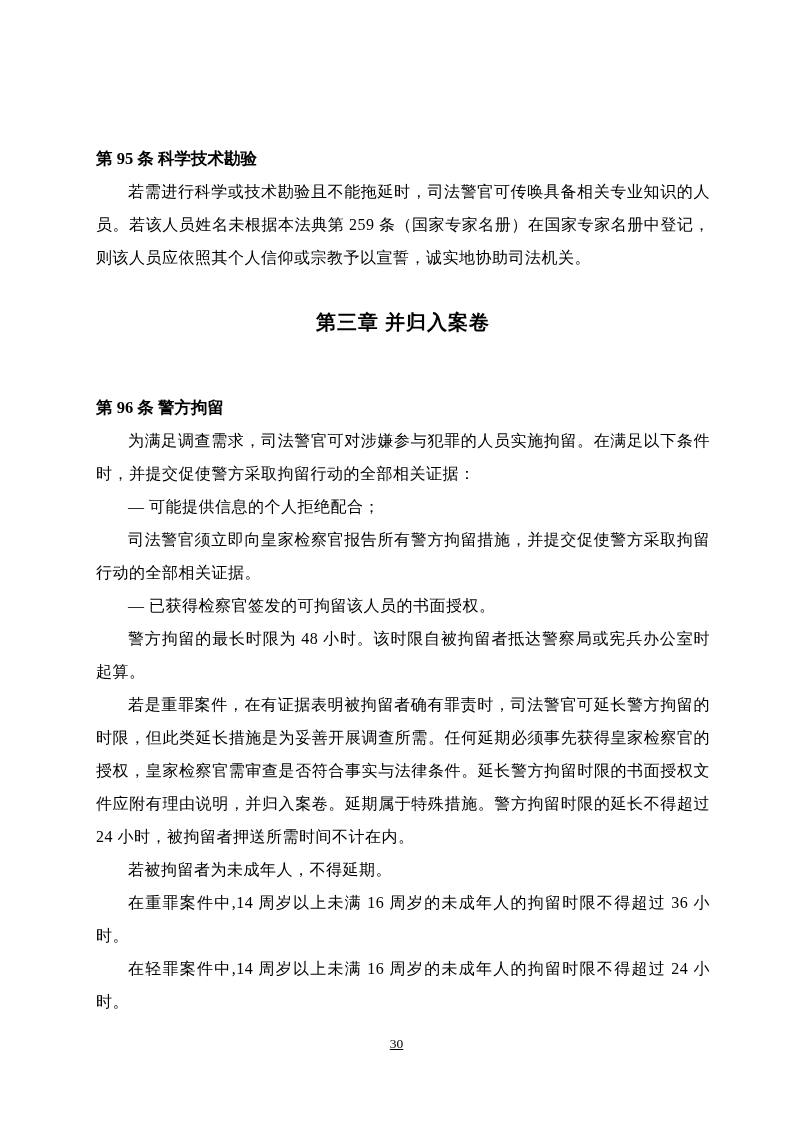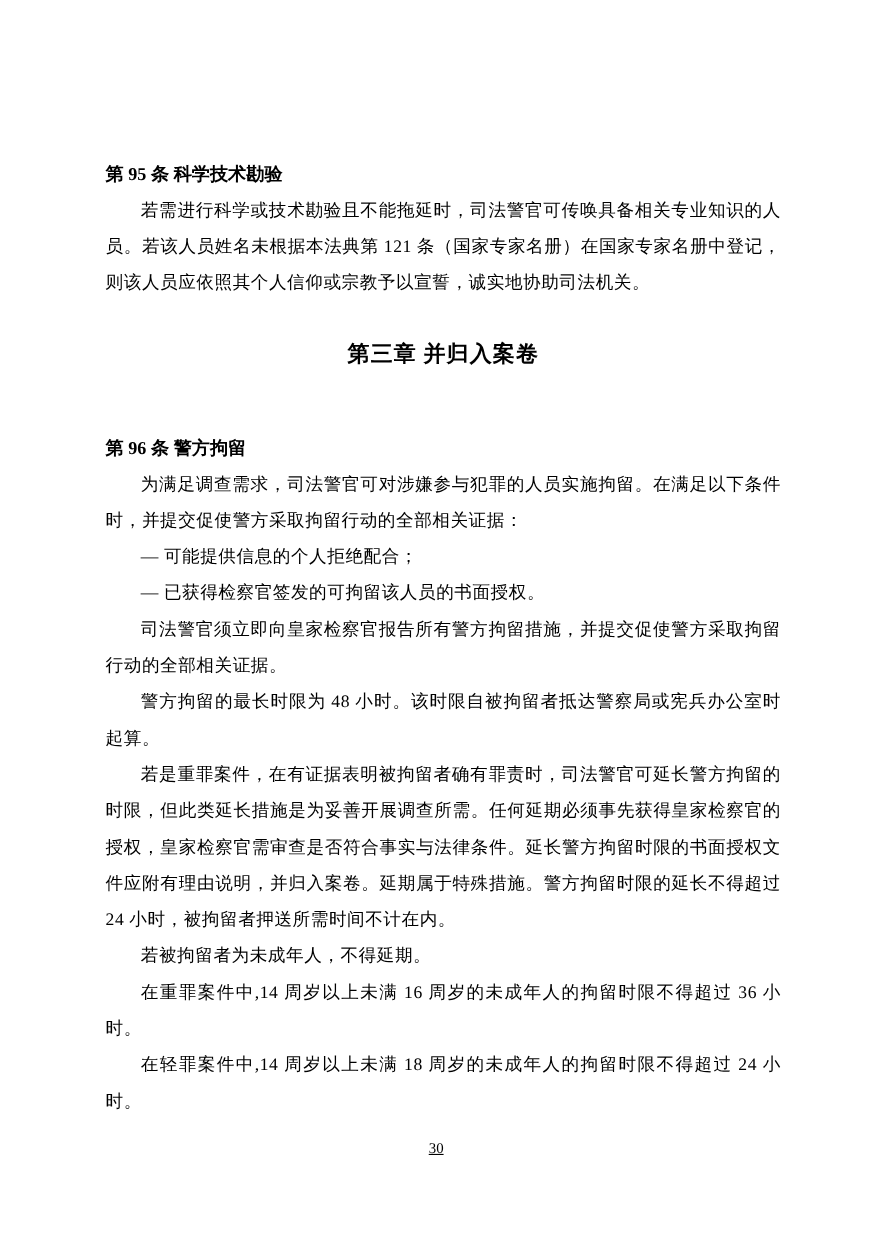--- a/index.html
+++ b/index.html
@@ -63,40 +63,40 @@
   }
 </style>
 </head>
 <body>
 
 <div class="page">
   <div class="content">
 
     <h2 class="art-heading">第 95 条 科学技术勘验</h2>
 
-    <p class="body-para">若需进行科学或技术勘验且不能拖延时，司法警官可传唤具备相关专业知识的人员。若该人员姓名未根据本法典第 121 条（国家专家名册）在国家专家名册中登记，则该人员应依照其个人信仰或宗教予以宣誓，诚实地协助司法机关。</p>
+    <p class="body-para">若需进行科学或技术勘验且不能拖延时，司法警官可传唤具备相关专业知识的人员。若该人员姓名未根据本法典第 259 条（国家专家名册）在国家专家名册中登记，则该人员应依照其个人信仰或宗教予以宣誓，诚实地协助司法机关。</p>
 
     <h1 class="chapter-heading">第三章 并归入案卷</h1>
 
     <h2 class="art-heading art-96">第 96 条 警方拘留</h2>
 
     <p class="body-para">为满足调查需求，司法警官可对涉嫌参与犯罪的人员实施拘留。在满足以下条件时，并提交促使警方采取拘留行动的全部相关证据：</p>
 
     <p class="body-para bullet">— 可能提供信息的个人拒绝配合；</p>
 
+    <p class="body-para">司法警官须立即向皇家检察官报告所有警方拘留措施，并提交促使警方采取拘留行动的全部相关证据。</p>
+
     <p class="body-para bullet">— 已获得检察官签发的可拘留该人员的书面授权。</p>
-
-    <p class="body-para">司法警官须立即向皇家检察官报告所有警方拘留措施，并提交促使警方采取拘留行动的全部相关证据。</p>
 
     <p class="body-para">警方拘留的最长时限为 48 小时。该时限自被拘留者抵达警察局或宪兵办公室时起算。</p>
 
     <p class="body-para">若是重罪案件，在有证据表明被拘留者确有罪责时，司法警官可延长警方拘留的时限，但此类延长措施是为妥善开展调查所需。任何延期必须事先获得皇家检察官的授权，皇家检察官需审查是否符合事实与法律条件。延长警方拘留时限的书面授权文件应附有理由说明，并归入案卷。延期属于特殊措施。警方拘留时限的延长不得超过 24 小时，被拘留者押送所需时间不计在内。</p>
 
     <p class="body-para">若被拘留者为未成年人，不得延期。</p>
 
     <p class="body-para">在重罪案件中,14 周岁以上未满 16 周岁的未成年人的拘留时限不得超过 36 小时。</p>
 
-    <p class="body-para">在轻罪案件中,14 周岁以上未满 18 周岁的未成年人的拘留时限不得超过 24 小时。</p>
+    <p class="body-para">在轻罪案件中,14 周岁以上未满 16 周岁的未成年人的拘留时限不得超过 24 小时。</p>
 
   </div>
 
   <div class="page-number">30</div>
 </div>
 
 </body></html>

